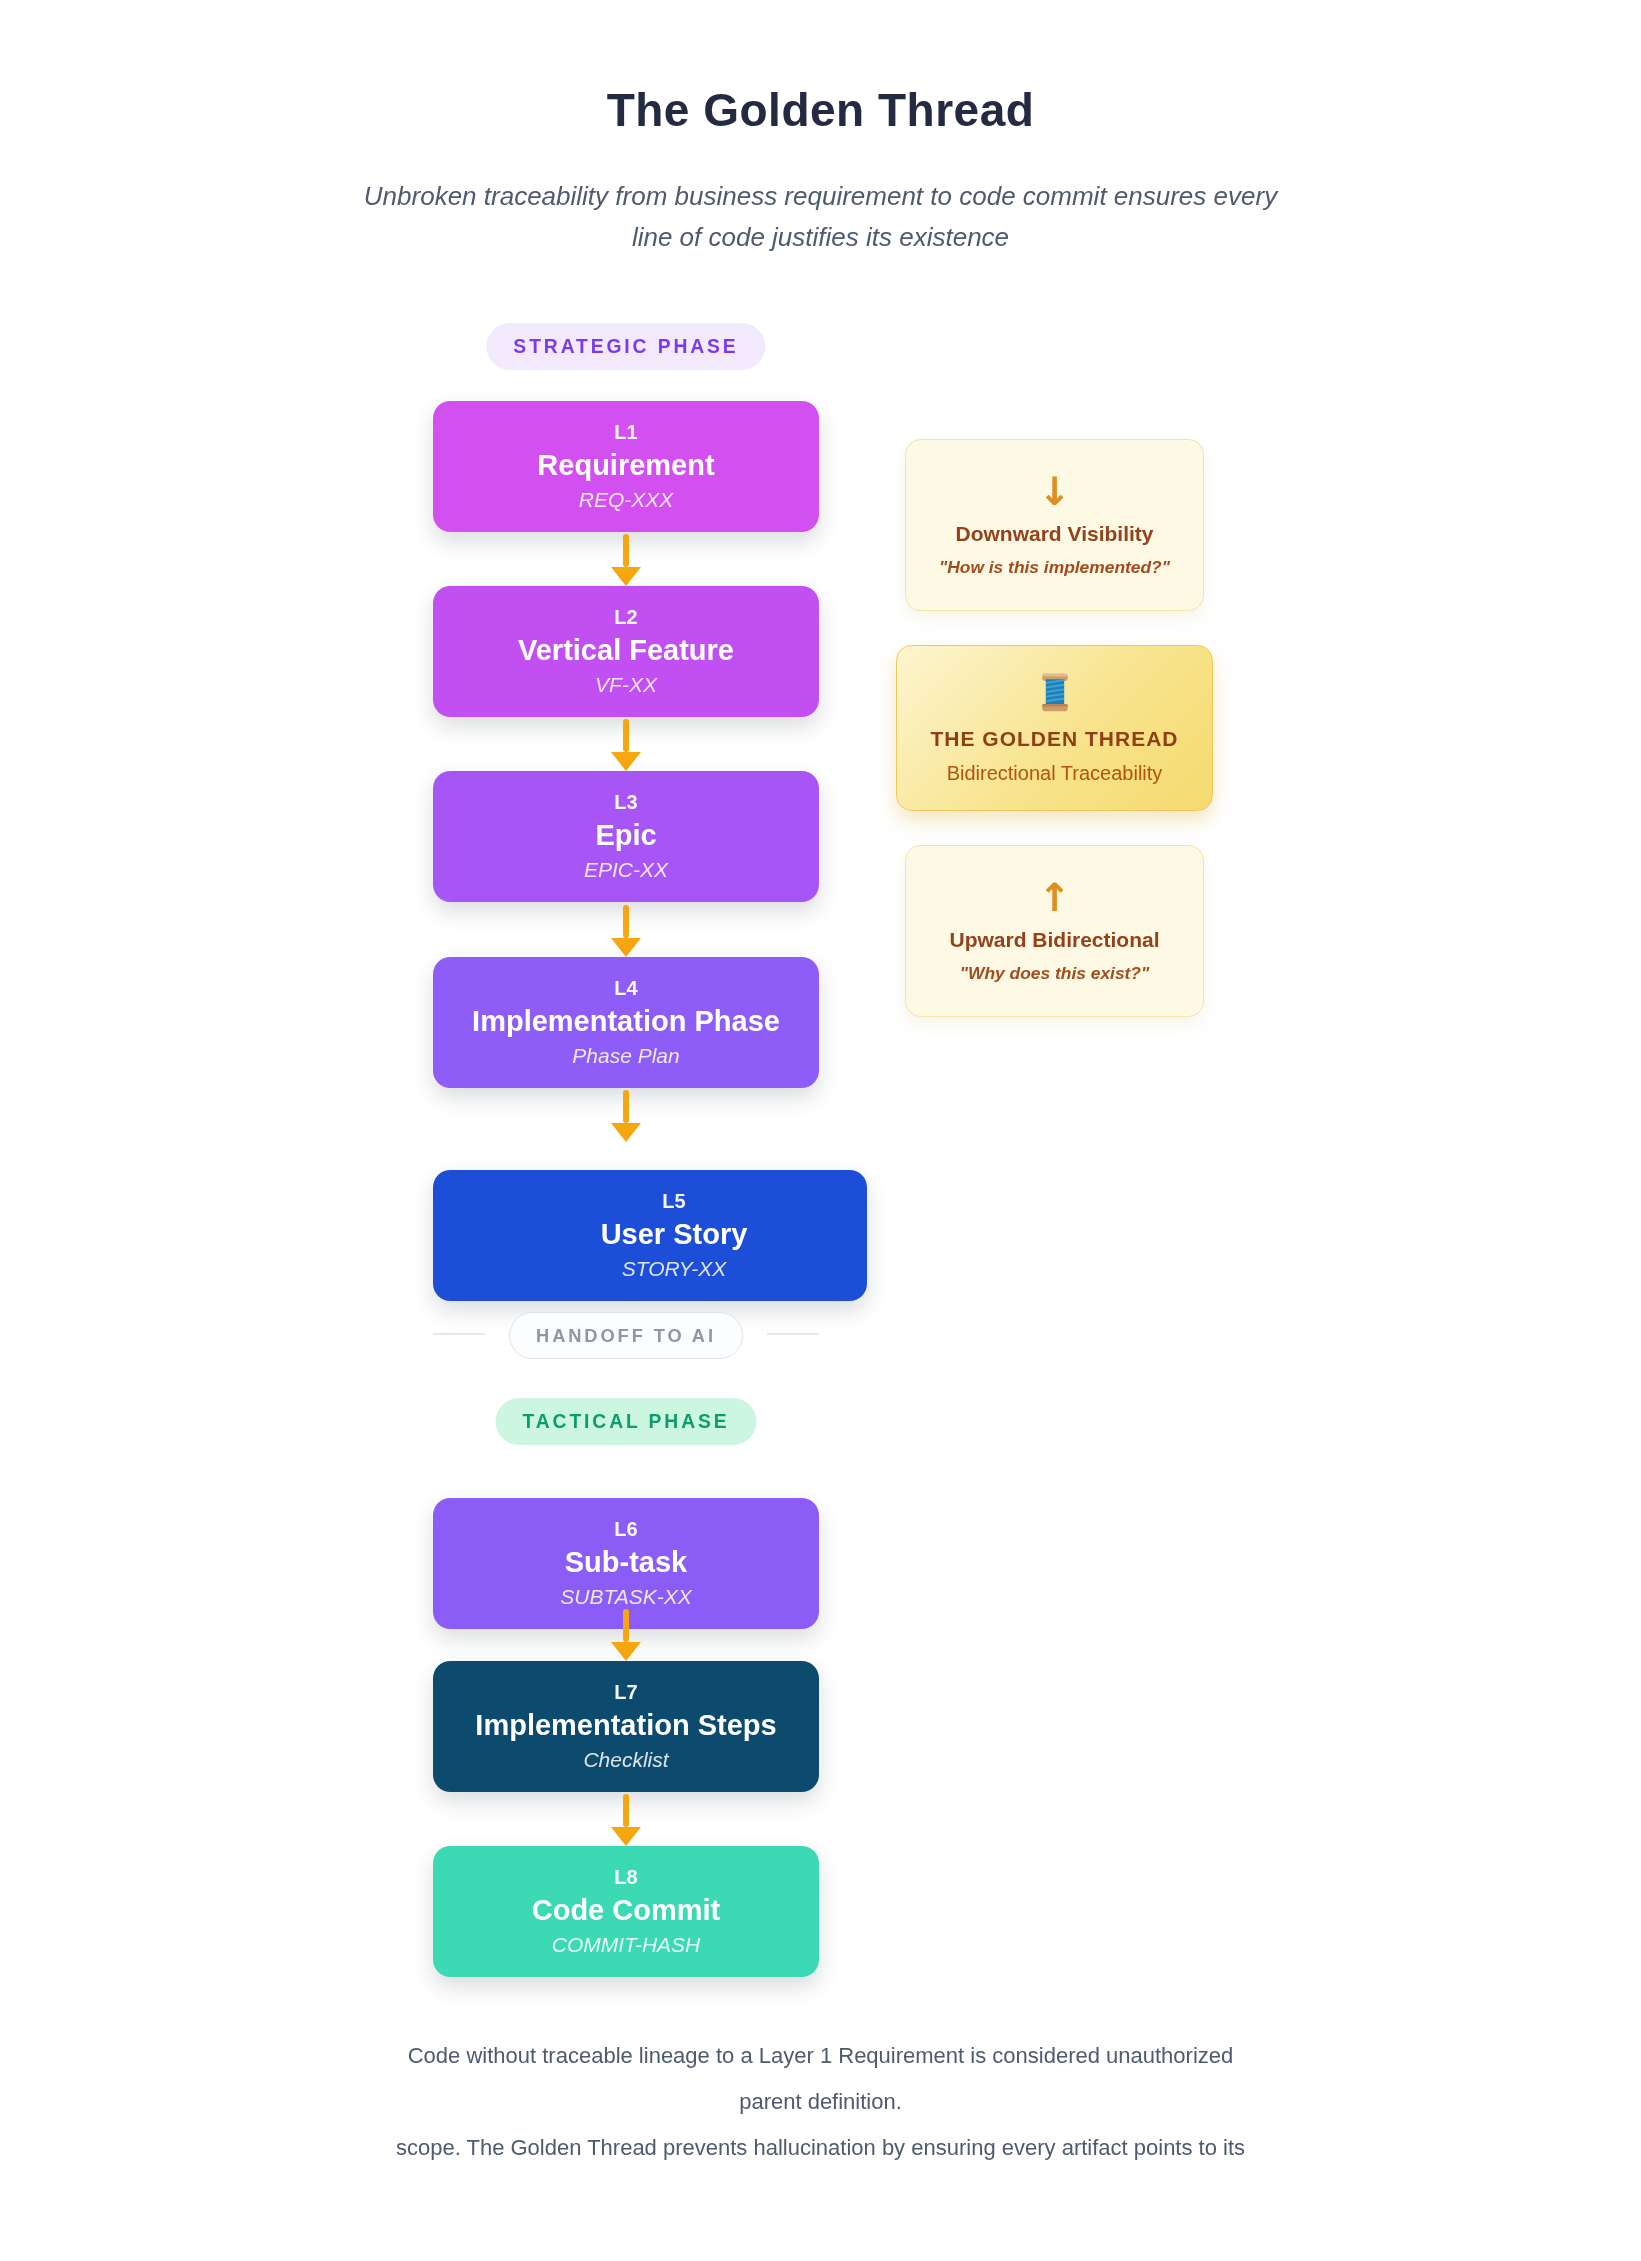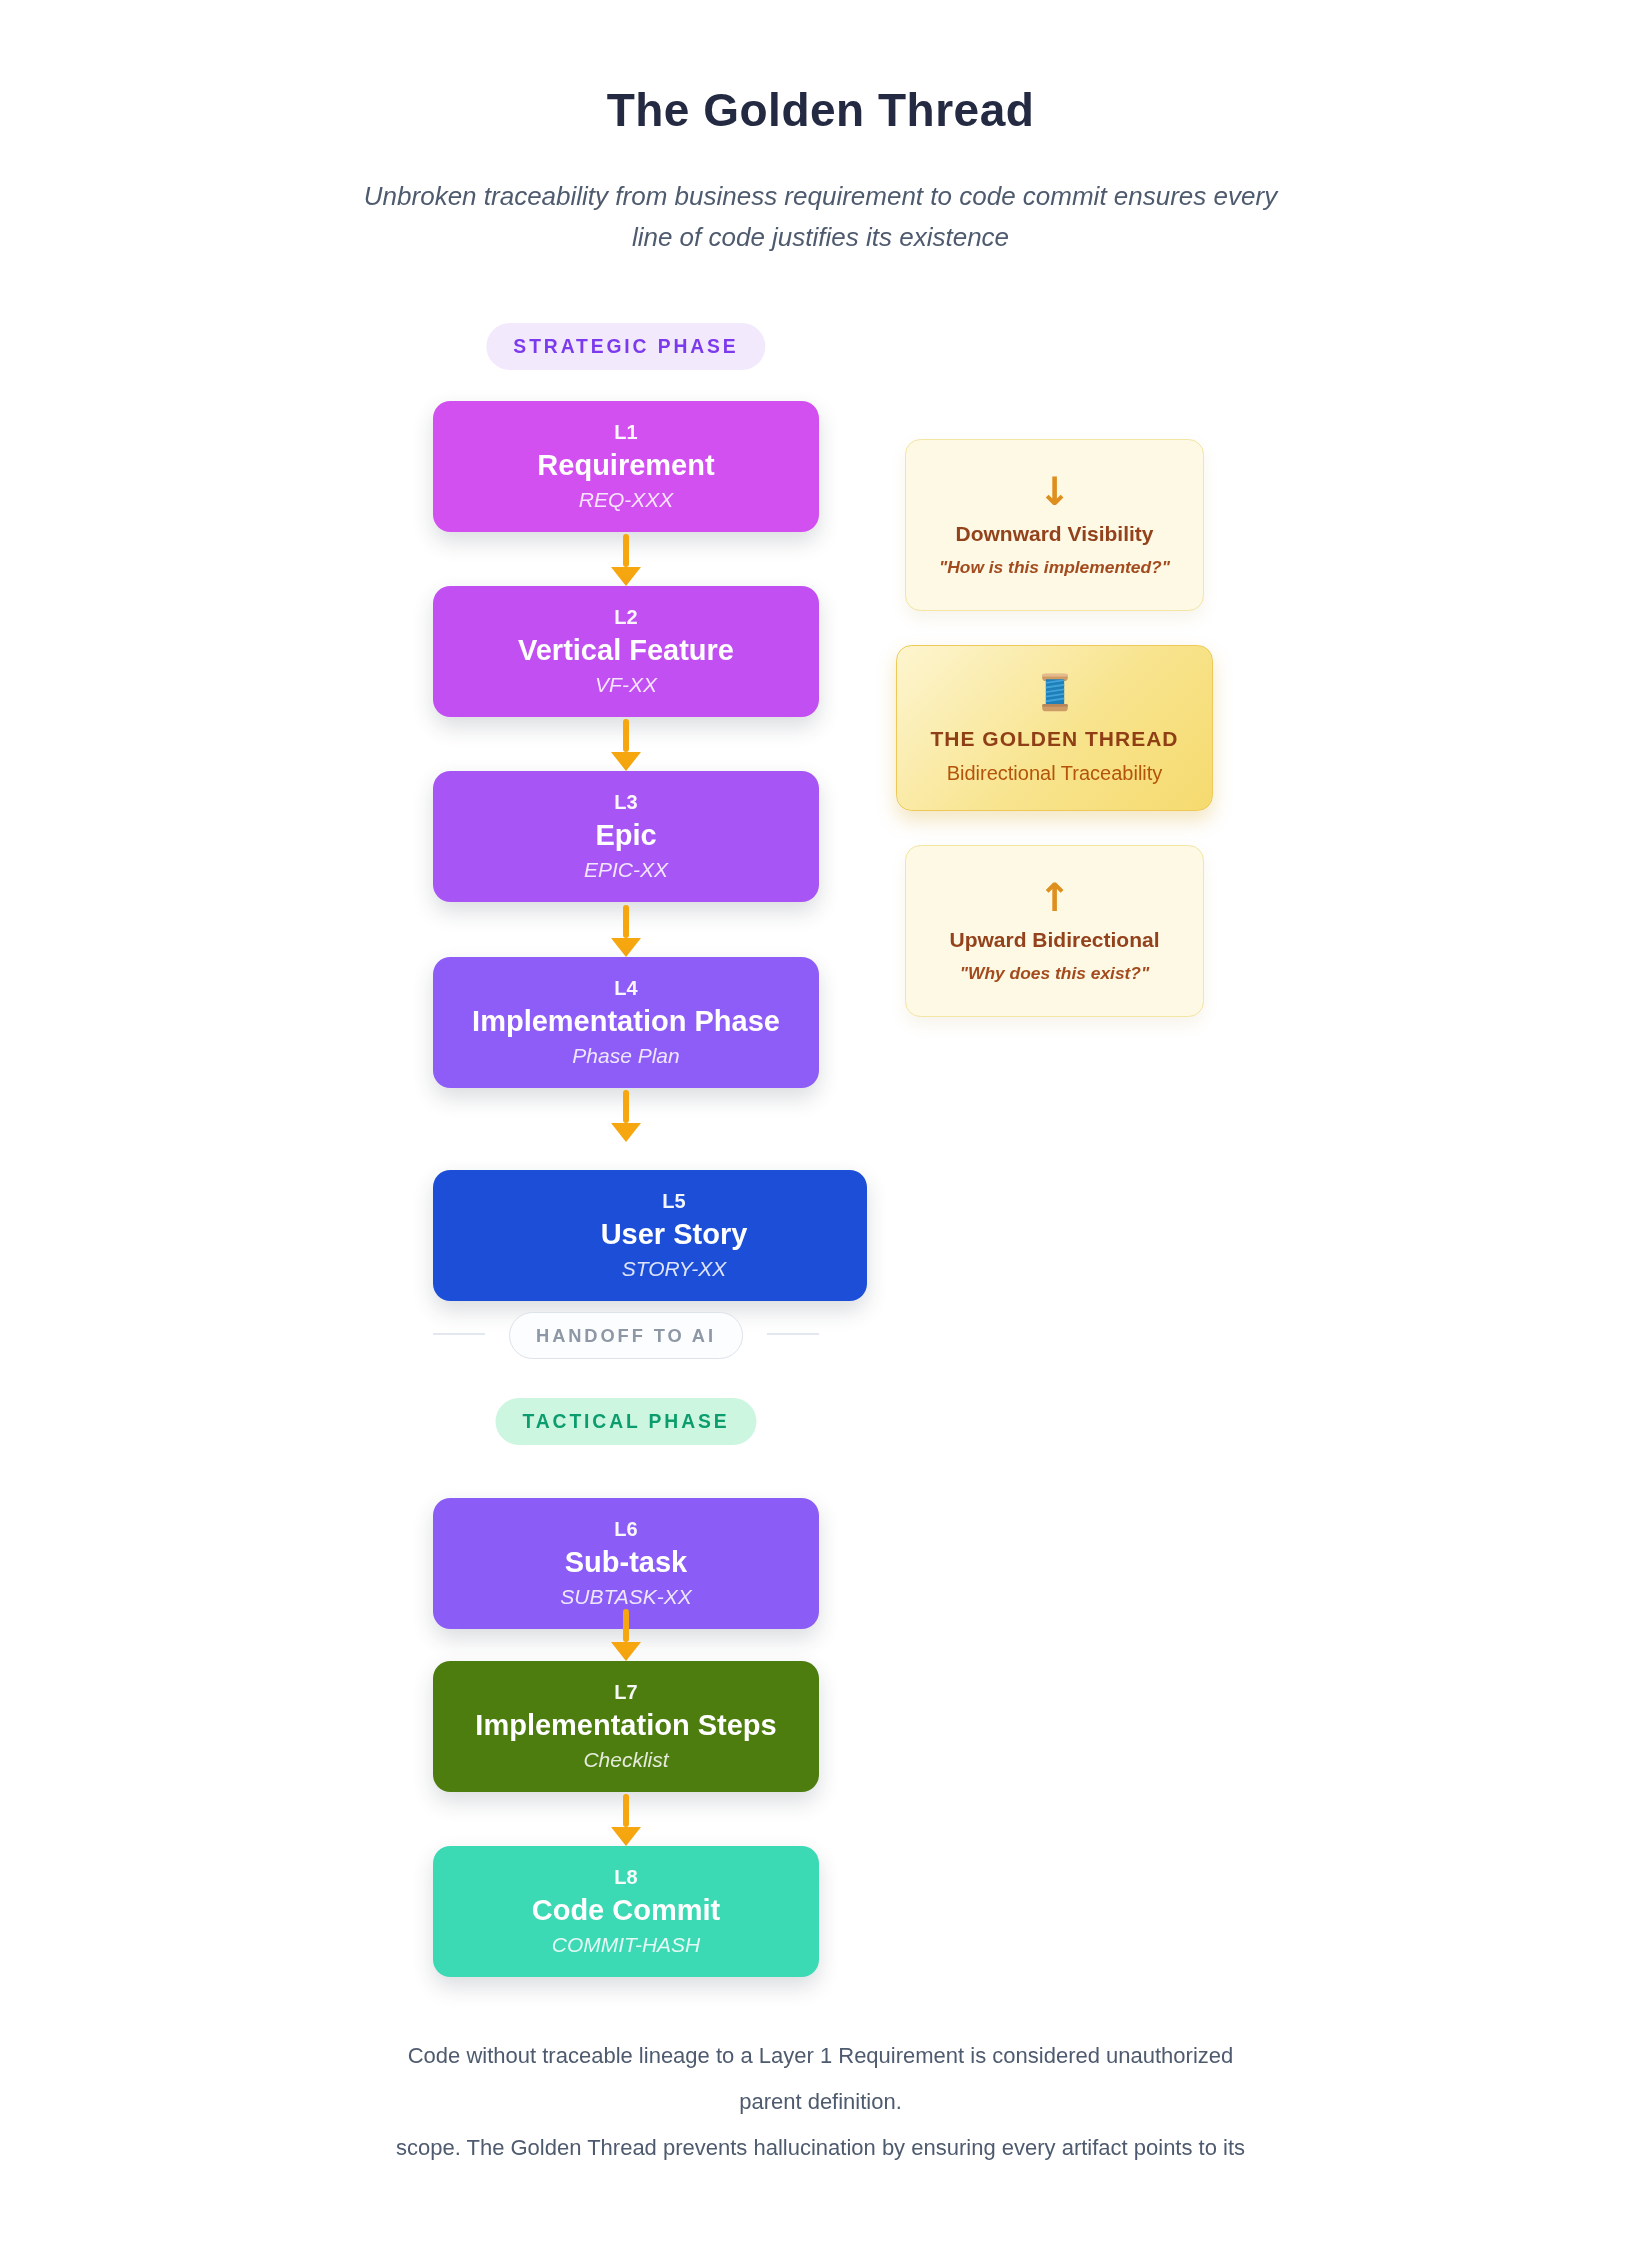--- a/index.html
+++ b/index.html
@@ -157,21 +157,21 @@
   <div class="level-card" style="top: 1475px; background: #8b5cf6; margin-top: 23px;">
     <div class="lvl">L6</div>
     <div class="ttl">Sub-task</div>
     <div class="code">SUBTASK-XX</div>
   </div>
   <div class="flow-arrow" style="top:1609px">
       <span class="shaft"></span>
       <span class="head"></span>
     </div>
 
-  <div class="level-card" style="top: 1661px; background: #4d7c0f;">
+  <div class="level-card" style="top: 1661px; background: #0c4a6e;">
     <div class="lvl">L7</div>
     <div class="ttl">Implementation Steps</div>
     <div class="code">Checklist</div>
   </div>
   <div class="flow-arrow" style="top:1794px">
       <span class="shaft"></span>
       <span class="head"></span>
     </div>
 
   <div class="level-card" style="top: 1846px; background: rgb(60, 217, 181);">

